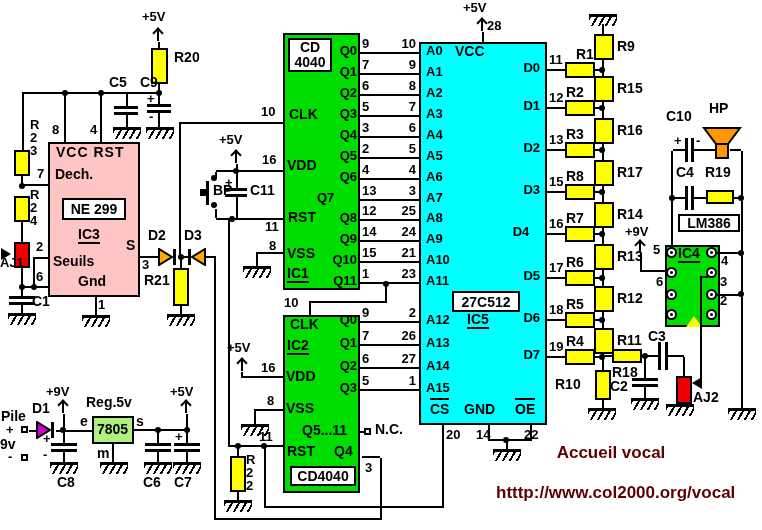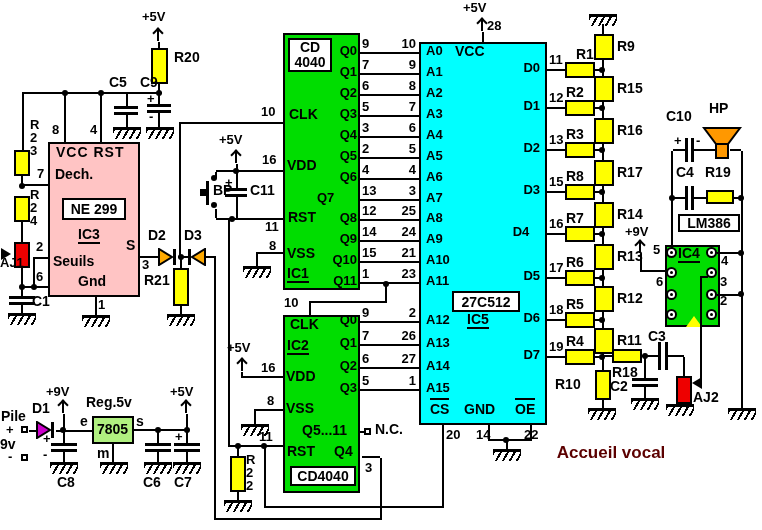--- a/index.html
+++ b/index.html
@@ -126,20 +126,21 @@
   <div class="w" style="left:206px;top:181px;width:3px;height:24px;"></div>
   <div class="w" style="left:200px;top:189px;width:6px;height:7px;"></div>
 
   <div class="icbox reg" style="left:92px;top:416px;width:42px;height:28px;"></div>
   <div class="lbl big" style="left:97px;top:422px;">7805</div>
 
   <div class="term" style="left:21px;top:426px;"></div>
   <div class="term" style="left:21px;top:454px;"></div>
 
   <div class="cred" style="left:556px;top:443px;width:110px;">Accueil vocal</div>
+  <div class="cred" style="left:496px;top:483px;width:222px;">htttp://www.col2000.org/vocal</div>
 <div class="w" style="left: 22px; top: 92px; width: 140px; height: 2px;"></div>
     <div class="w" style="left: 22px; top: 94px; width: 2px; height: 56px;"></div>
     <div class="w" style="left: 64px; top: 94px; width: 2px; height: 48px;"></div>
     <div class="w" style="left: 100px; top: 94px; width: 2px; height: 48px;"></div>
     <div class="w" style="left: 126px; top: 94px; width: 2px; height: 12px;"></div>
     <div class="w" style="left: 126px; top: 115px; width: 2px; height: 12px;"></div>
     <div class="w" style="left: 158px; top: 84px; width: 2px; height: 8px;"></div>
     <div class="w" style="left: 158px; top: 42px; width: 2px; height: 6px;"></div>
     <div class="w" style="left: 158px; top: 94px; width: 2px; height: 10px;"></div>
     <div class="w" style="left: 158px; top: 113px; width: 2px; height: 14px;"></div>

